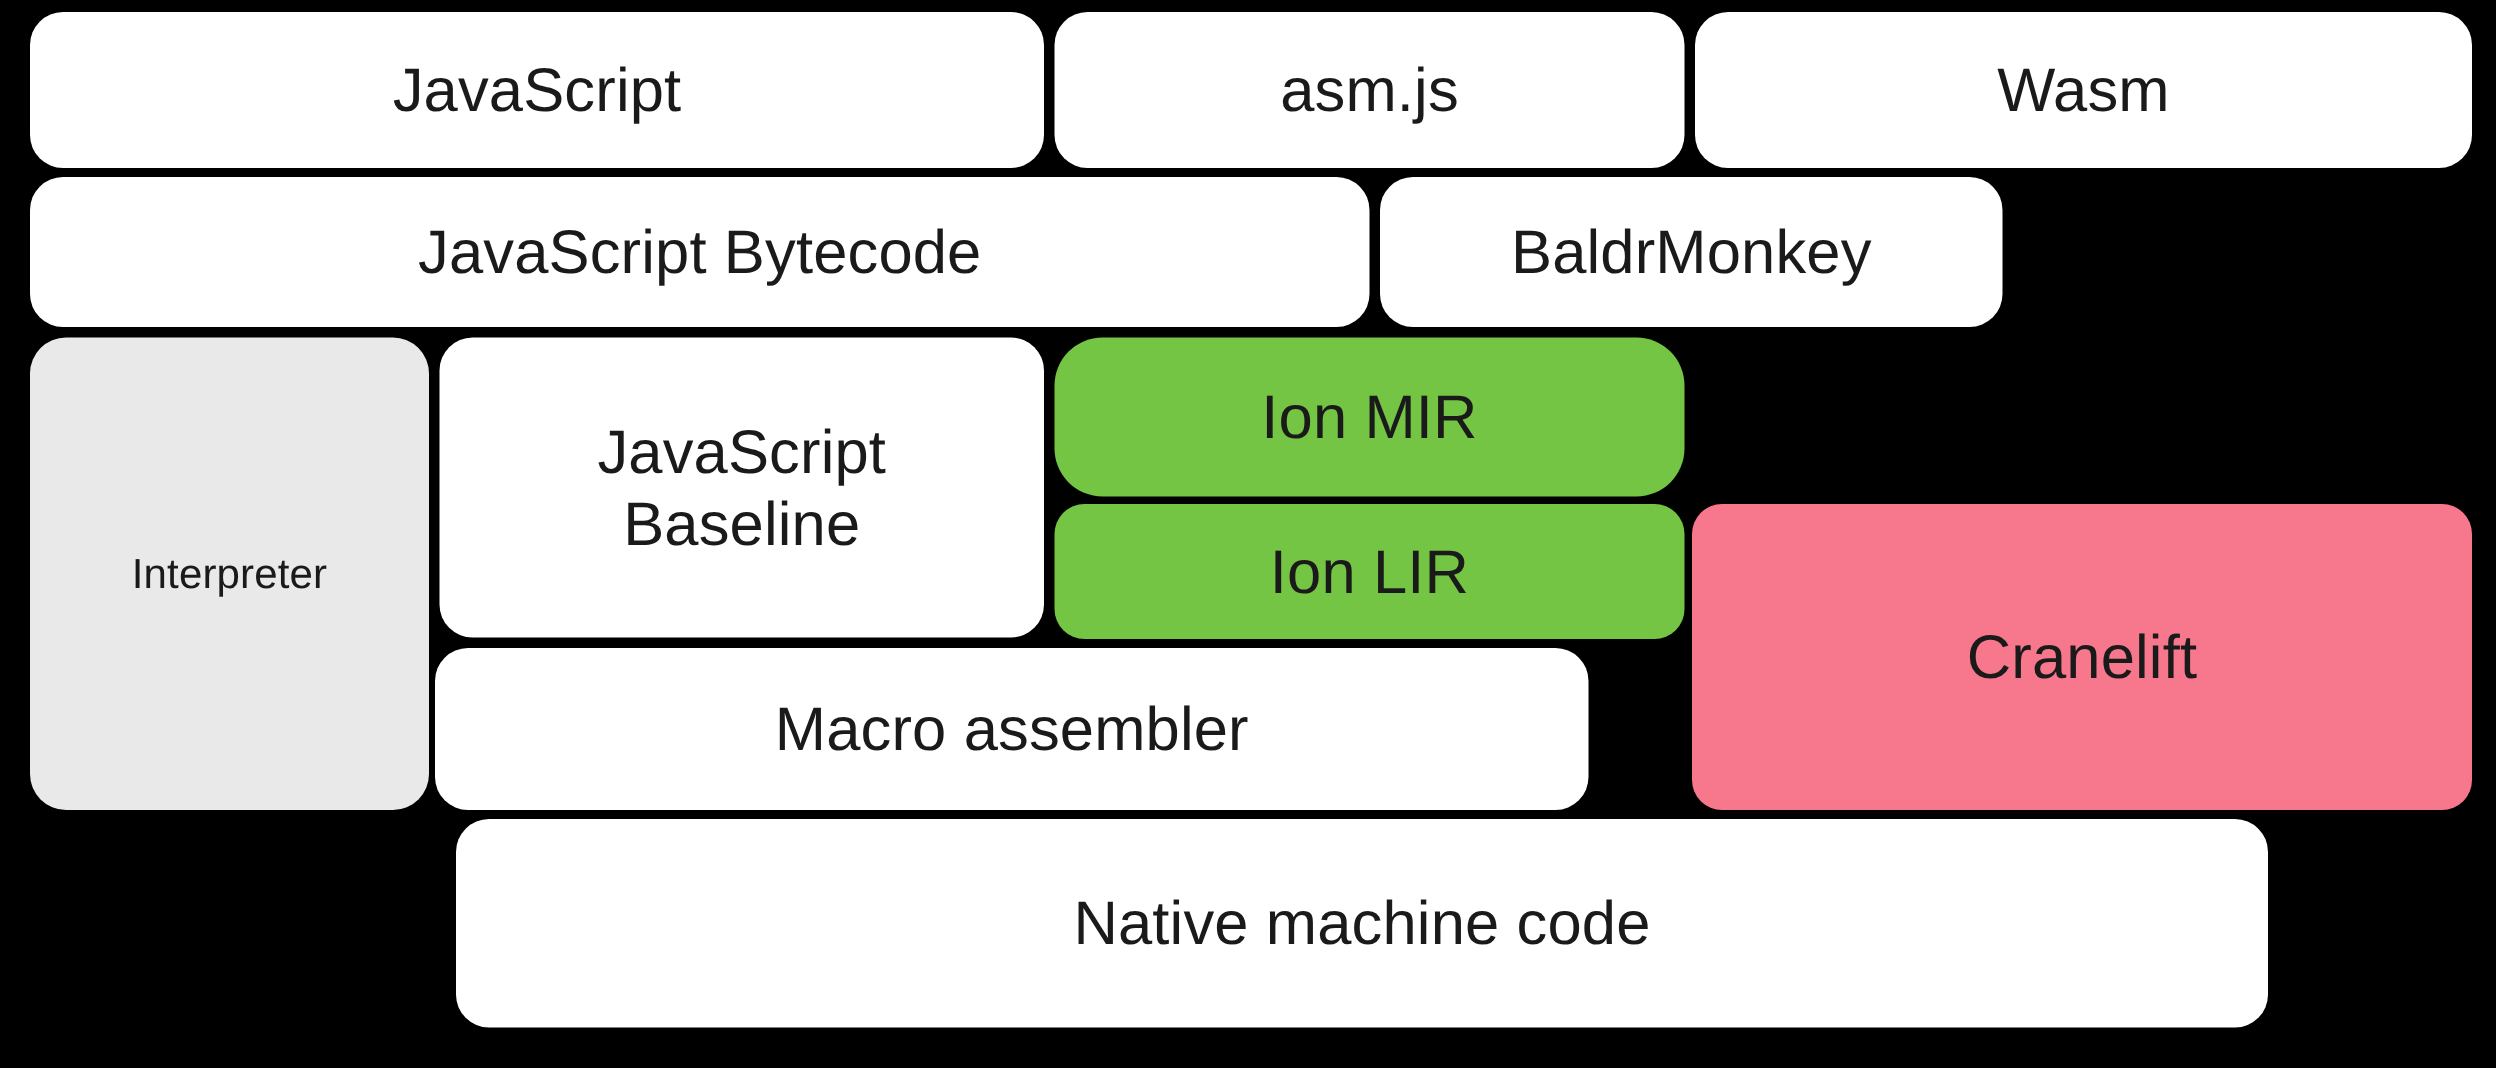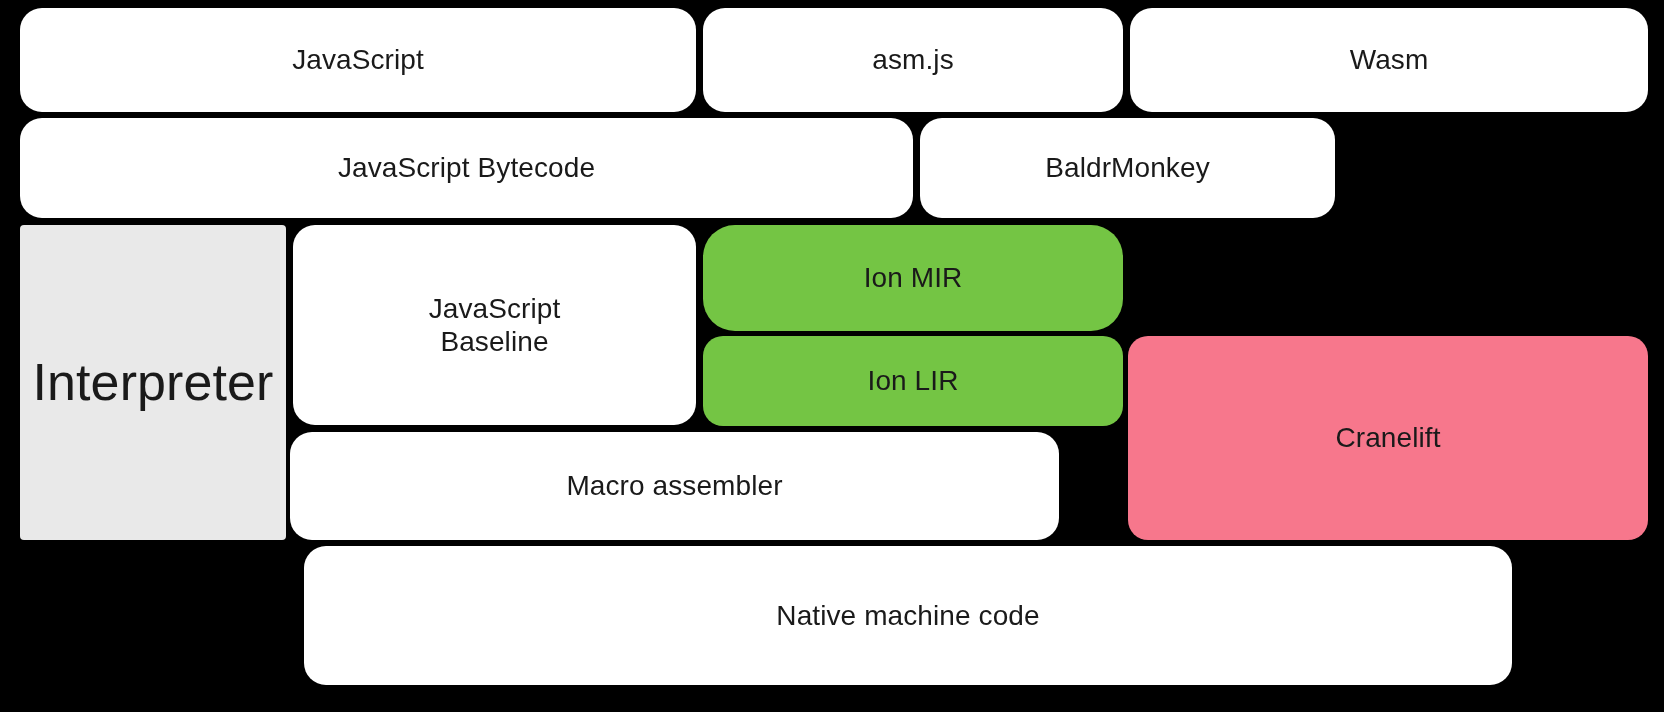--- a/index.html
+++ b/index.html
@@ -21,41 +21,41 @@
   .box {
     position: absolute;
     box-sizing: border-box;
     background: #ffffff;
     color: #1a1a1a;
     border-radius: 22px;
     display: flex;
     align-items: center;
     justify-content: center;
     text-align: center;
-    font-size: 28px;
+    font-size: 41px;
     line-height: 1.18;
     font-weight: 400;
     letter-spacing: 0.1px;
     white-space: pre-line;
     padding: 4px 10px;
     user-select: none;
   }
   .box.gray   { background: #e9e9e9; }
   .box.green  { background: #74c544; }
   .box.pink   { background: #f7778c; }
 
   
   #b-javascript        { left: 20px;   top: 8px;   width: 676px; height: 104px; }
   #b-asmjs             { left: 703px;  top: 8px;   width: 420px; height: 104px; }
   #b-wasm              { left: 1130px; top: 8px;   width: 518px; height: 104px; }
   
   #b-js-bytecode       { left: 20px;   top: 118px; width: 893px; height: 100px; text-align: right; }
   #b-baldrmonkey       { left: 920px;  top: 118px; width: 415px; height: 100px; }
   
-  #b-interpreter       { left: 20px;   top: 225px; width: 266px; height: 315px; font-size: 52px; border-radius: 4px; }
+  #b-interpreter       { left: 20px;   top: 225px; width: 266px; height: 315px; font-size: 28px; border-radius: 24px; }
   #b-js-baseline       { left: 293px;  top: 225px; width: 403px; height: 200px; }
   #b-ion-mir           { left: 703px;  top: 225px; width: 420px; height: 106px; border-radius: 32px; }
   #b-ion-lir           { left: 703px;  top: 336px; width: 420px; height: 90px;  border-radius: 20px; }
   #b-macro-assembler   { left: 290px;  top: 432px; width: 769px; height: 108px; }
   #b-cranelift         { left: 1128px; top: 336px; width: 520px; height: 204px; border-radius: 20px; }
   
   #b-native-code       { left: 304px;  top: 546px; width: 1208px; height: 139px; }
 </style>
 </head>
 <body>

